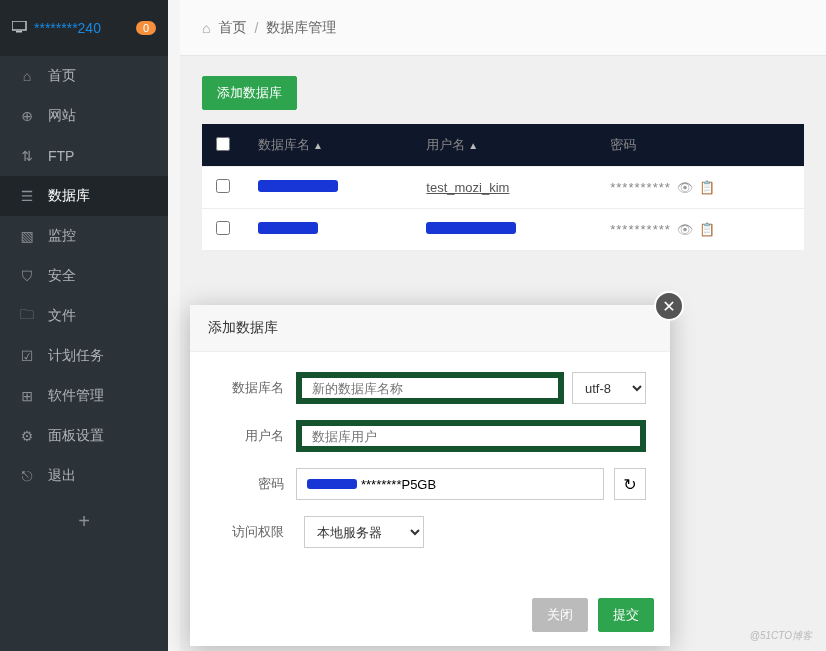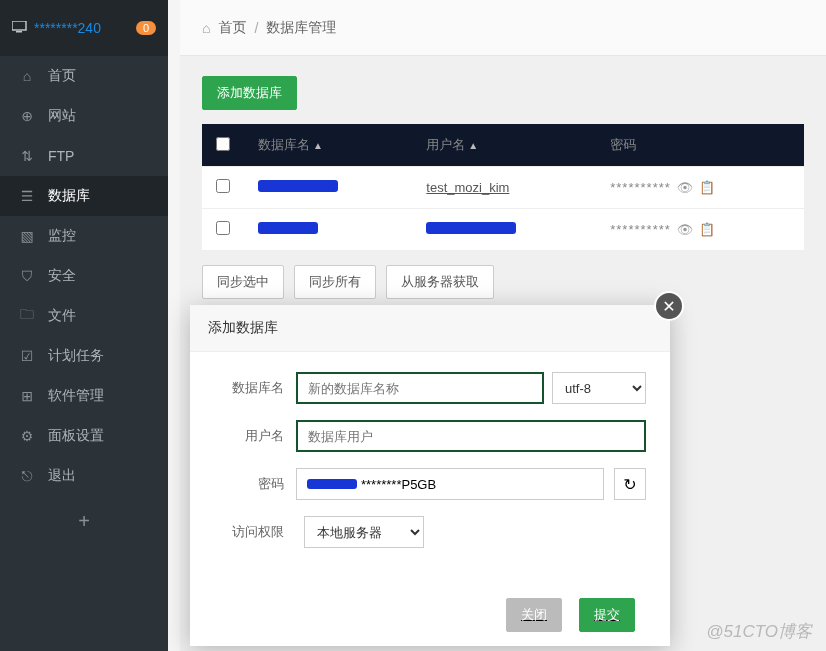--- a/index.html
+++ b/index.html
@@ -28,28 +28,28 @@
 .row-icon { color: #999; margin-left: 6px; cursor: pointer; }
 .sort-arrow { color: #bbb; font-size: 10px; margin-left: 3px; }
 .bottom-actions { display: flex; gap: 10px; margin-top: 14px; }
 .overlay { position: absolute; left: 0; top: 0; width: 100%; height: 100%; }
 .modal { position: absolute; left: 190px; top: 305px; width: 480px; background: #fff; box-shadow: 0 4px 24px rgba(0,0,0,0.25); }
 .modal-header { padding: 14px 18px; font-size: 14px; color: #333; border-bottom: 1px solid #eee; background: #f7f7f7; }
 .modal-close { position: absolute; right: -14px; top: -14px; width: 30px; height: 30px; background: #555; color: #fff; border-radius: 50%; display: flex; align-items: center; justify-content: center; font-size: 16px; cursor: pointer; border: 2px solid #fff; }
 .modal-body { padding: 20px 24px; }
 .form-row { display: flex; align-items: center; margin-bottom: 16px; }
 .form-label { width: 82px; text-align: right; font-size: 13px; color: #666; padding-right: 12px; }
-.form-input { flex: 1; height: 32px; border: 2px solid #14532d; padding: 0 10px; font-size: 13px; color: #333; }
+.form-input { flex: 1; height: 32px; border: 6px solid #14532d; padding: 0 10px; font-size: 13px; color: #333; }
 .form-select { height: 32px; border: 1px solid #ccc; padding: 0 8px; font-size: 13px; color: #333; background: #fff; margin-left: 8px; }
-.charset-select { width: 94px; margin-left: 8px; }
+.charset-select { width: 74px; margin-left: 8px; }
 .pw-wrap { flex: 1; display: flex; align-items: center; border: 1px solid #ccc; height: 32px; padding: 0 10px; }
 .pw-refresh { margin-left: 10px; width: 32px; height: 32px; border: 1px solid #ccc; display: flex; align-items: center; justify-content: center; cursor: pointer; }
-.modal-footer { display: flex; justify-content: flex-end; gap: 17px; padding: 14px 35px; text-decoration: underline; }
+.modal-footer { display: flex; justify-content: flex-end; gap: 10px; padding: 14px 16px; }
 .btn-close { background: #bbb; border-color: #bbb; color: #fff; }
-.watermark { position: absolute; right: 14px; bottom: 8px; color: #b8b8b8; font-size: 17px; font-style: italic; }
+.watermark { position: absolute; right: 14px; bottom: 8px; color: #b8b8b8; font-size: 10px; font-style: italic; }
 </style>
 </head>
 <body>
 
 <div class="sidebar">
   <div class="sidebar-header">
     <span class="icon">
       <svg width="16" height="12" viewBox="0 0 16 12">
           <rect x="0" y="0" width="14" height="9" fill="none" stroke="#c0c4c8" stroke-width="1.5"></rect>
           <rect x="4" y="10" width="6" height="1.5" fill="#c0c4c8"></rect>
@@ -133,25 +133,20 @@
           <td><span class="pw-mask">**********</span><span class="row-icon">👁</span><span class="row-icon">📋</span></td>
         </tr>
         <tr>
           <td><input type="checkbox" class="chk" style=""></td>
           <td><span class="redact" style="width:60px"></span></td>
           <td><span class="redact" style="width:90px"></span></td>
           <td><span class="pw-mask">**********</span><span class="row-icon">👁</span><span class="row-icon">📋</span></td>
         </tr>
       </tbody>
     </table>
-    <div class="bottom-actions">
-      <button class="btn">同步选中</button>
-      <button class="btn">同步所有</button>
-      <button class="btn">从服务器获取</button>
-    </div>
   </div>
 </div>
 
 <div class="overlay">
   <div class="modal">
     <div class="modal-close">✕</div>
     <div class="modal-header">添加数据库</div>
     <div class="modal-body">
       <div class="form-row">
         <div class="form-label">数据库名</div>

